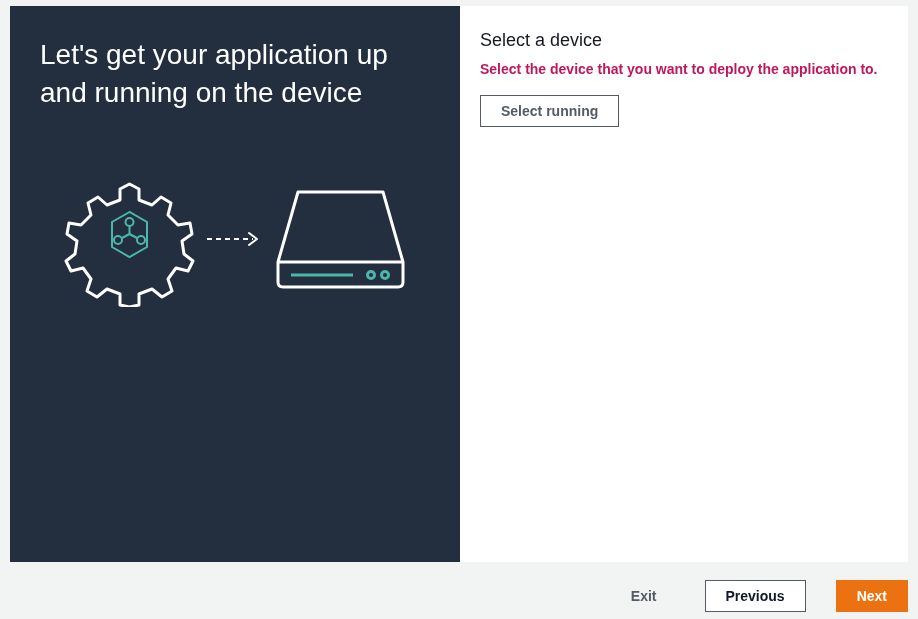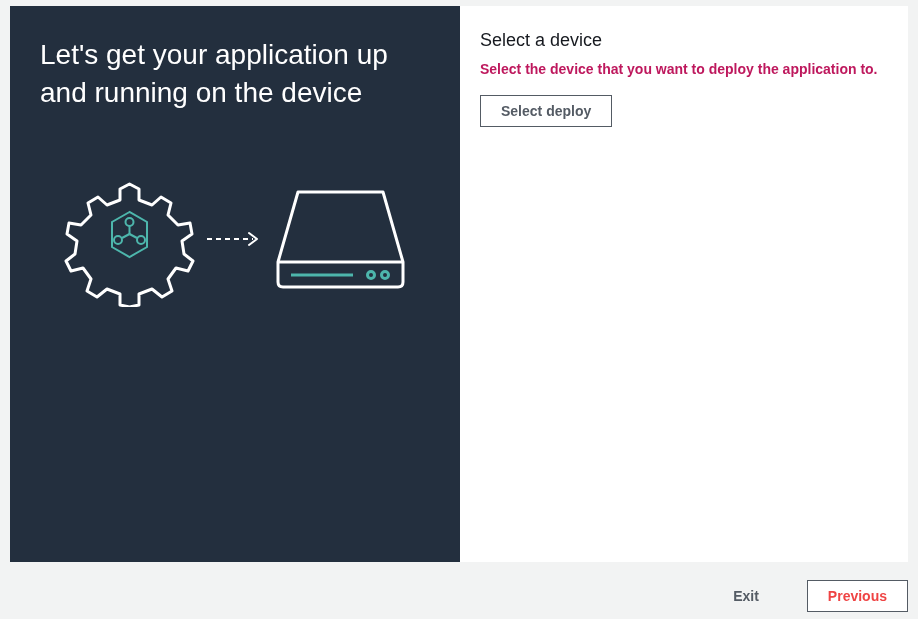--- a/index.html
+++ b/index.html
@@ -96,21 +96,21 @@
       font-size: 14px;
       font-weight: 700;
       padding: 8px 18px;
       cursor: pointer;
       font-family: inherit;
     }
     
     .btn-previous {
       background: #ffffff;
       border: 1px solid #545b64;
-      color: #ef4444;
+      color: #0f172a;
       font-size: 14px;
       font-weight: 700;
       padding: 7px 20px;
       cursor: pointer;
       font-family: inherit;
       text-align: center;
     }
     
     .btn-next {
       background: #ec7211;
@@ -159,20 +159,21 @@
           <line x1="18" y1="88" x2="80" y2="88"></line>
           <circle cx="98" cy="88" r="3.5"></circle>
           <circle cx="112" cy="88" r="3.5"></circle>
         </g>
       </svg>
     </div>
   </div>
   <div class="right-panel">
     <h2 class="right-heading">Select a device</h2>
     <p class="right-description">Select the device that you want to deploy the application to.</p>
-    <button class="select-device-btn">Select deploy</button>
+    <button class="select-device-btn">Select running</button>
   </div>
 </div>
 
 <div class="footer">
   <button class="btn-exit">Exit</button>
   <button class="btn-previous">Previous</button>
+  <button class="btn-next">Next</button>
 </div>
 
 </body></html>

